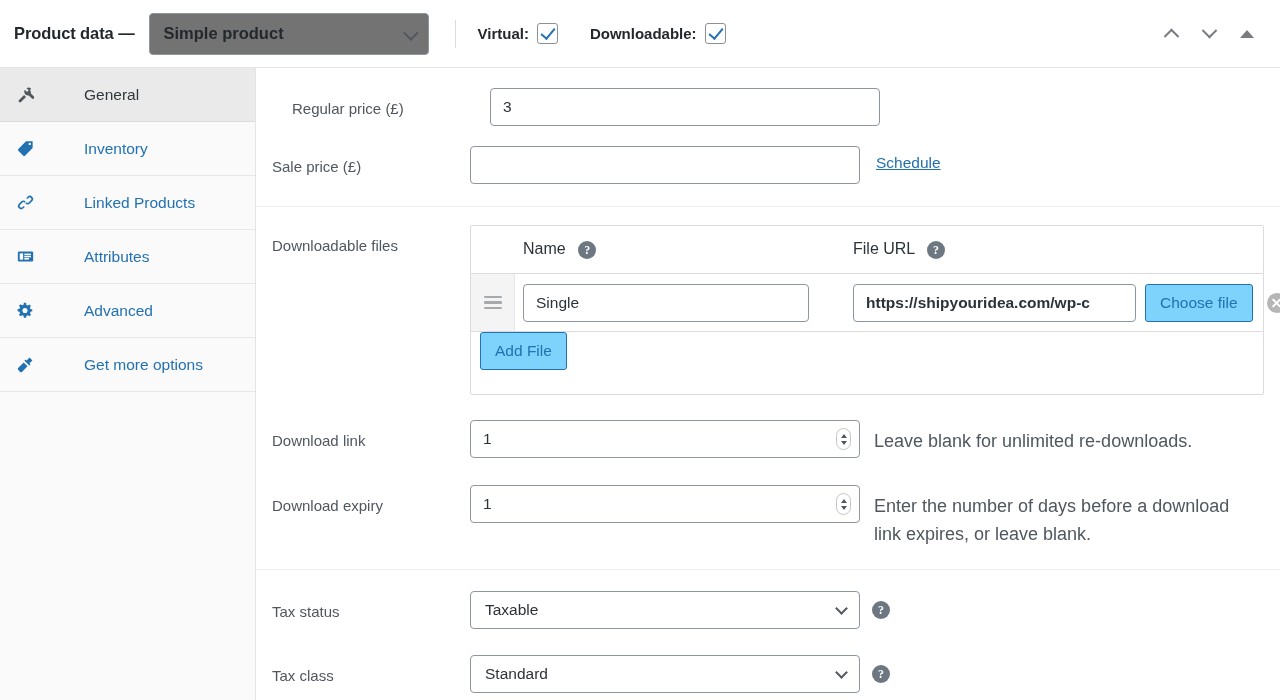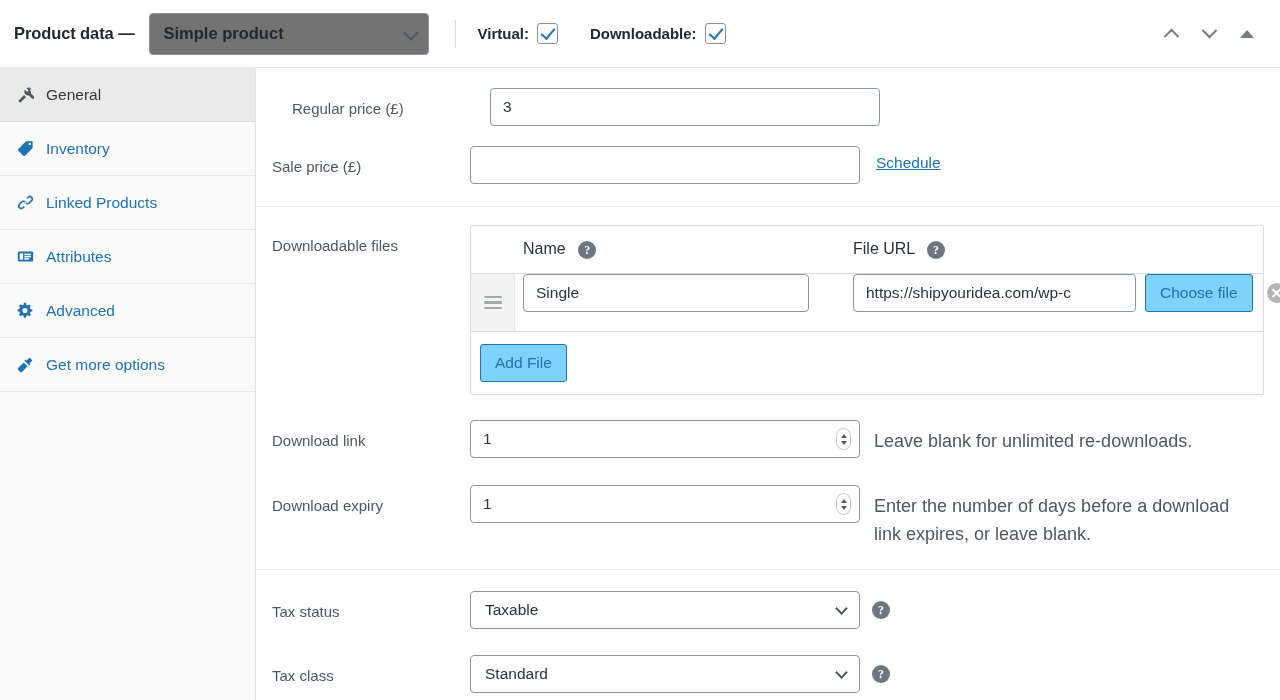--- a/index.html
+++ b/index.html
@@ -98,21 +98,21 @@
     width: 256px; flex: 0 0 256px;
     background: #fafafa;
     border-right: 1px solid #e2e4e7;
     padding-top: 0;
   }
   .tab {
     height: 54px; display: flex; align-items: center;
     padding-left: 14px;
     border-bottom: 1px solid #e6e7e8;
     font-size: 15.5px; color: #2271b1;
-    cursor: pointer; background: #fafafa;
+    cursor: pointer; background: #fafafa; gap: 38px;
   }
   .tab.active { background: #eaeaea; color: #32373c; border-bottom-color: #dcdcde; }
   .tab .ti { width: 22px; flex: 0 0 22px; margin-right: 10px;
              display: flex; align-items: center; justify-content: center; }
   .tab .ti svg { display: block; }
   .tab-label { white-space: nowrap; }
 
   
   .content { flex: 1 1 auto; background: #fff; overflow: hidden; position: relative; }
   .section { padding: 0; }
@@ -190,50 +190,50 @@
     background: #fff;
   }
   .dl-head {
     display: flex; align-items: center;
     height: 48px; border-bottom: 1px solid #dcdcde;
     font-size: 16px; color: #2c3338;
   }
   .dl-head .sortcol { width: 44px; flex: 0 0 44px; }
   .dl-head .c-name { width: 330px; flex: 0 0 330px; padding-left: 8px; }
   .dl-head .c-url  { flex: 1 1 auto; padding-left: 8px; }
-  .dl-row { display: flex; align-items: flex-start; height: 58px; border-bottom: 1px solid #dcdcde; }
+  .dl-row { display: flex; align-items: center; height: 58px; border-bottom: 1px solid #dcdcde; }
   .dl-row .sortcol {
     width: 44px; flex: 0 0 44px; height: 100%;
     background: #f4f4f4; border-right: 1px solid #e6e7e8;
     display: flex; align-items: center; justify-content: center; cursor: grab;
   }
   .bars { width: 18px; }
   .bars span { display: block; height: 2.5px; background: #a7aaad; margin: 3px 0; border-radius: 1px; }
   .dl-row .c-name { width: 330px; flex: 0 0 330px; padding-left: 8px; }
   .dl-row .c-name input { width: 286px; height: 38px; }
   .dl-row .c-url { flex: 1 1 auto; display: flex; align-items: center; padding-left: 8px; }
-  .dl-row .c-url input { width: 283px; height: 38px; }
+  .dl-row .c-url input { width: 283px; height: 38px; font-weight: bold; }
   .btn-outline {
     height: 38px; border: 1px solid #2271b1; border-radius: 3px;
     background: #7dd3fc; color: #2271b1; font-size: 15.5px;
     padding: 0 14px; margin-left: 9px; cursor: pointer;
     font-family: "Liberation Sans", sans-serif; white-space: nowrap;
     display: inline-flex; align-items: center;
   }
   .del-x {
     width: 20px; height: 20px; border-radius: 50%; background: #b5b5b5;
     margin-left: 14px; position: relative; cursor: pointer; flex: 0 0 20px;
   }
   .del-x::before, .del-x::after {
     content: ""; position: absolute; left: 4.5px; top: 9px;
     width: 11px; height: 2px; background: #fff;
   }
   .del-x::before { transform: rotate(45deg); }
   .del-x::after { transform: rotate(-45deg); }
-  .dl-foot { height: 62px; display: flex; align-items: center; padding-left: 9px; }
+  .dl-foot { height: 62px; display: flex; padding-left: 9px; }
 </style>
 </head>
 <body>
 
 <div class="panel">
 
   <div class="panel-header">
     <div class="ph-title">Product data —</div>
 
     <div class="type-select">

